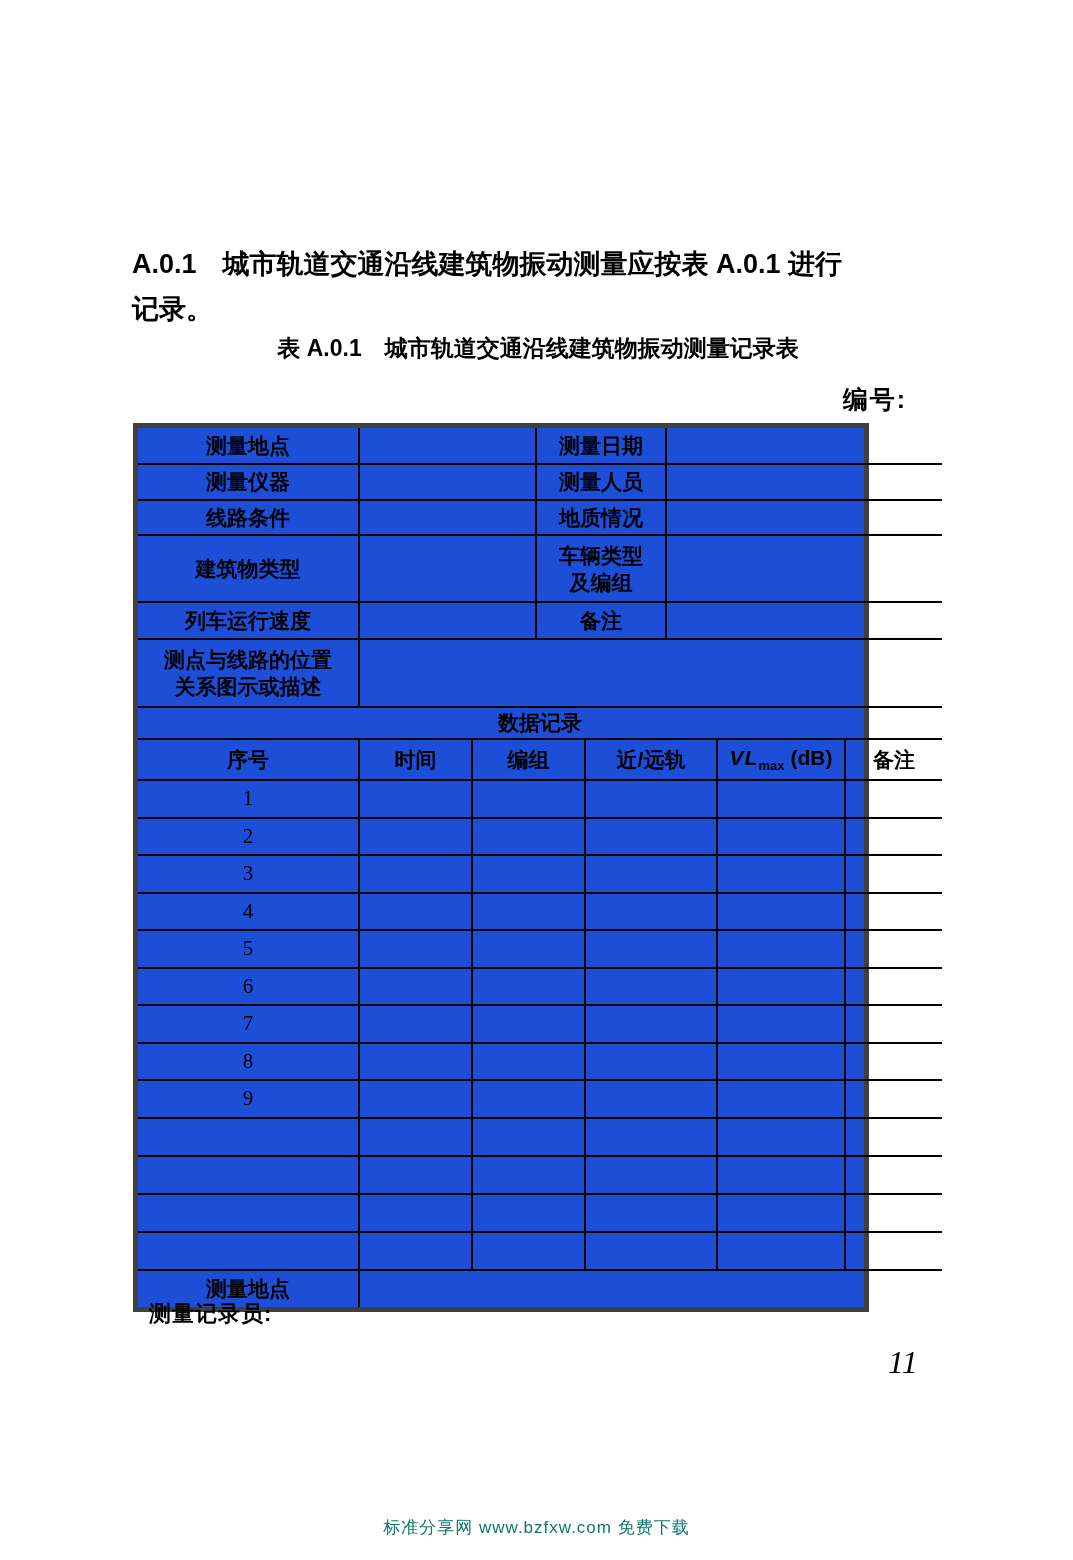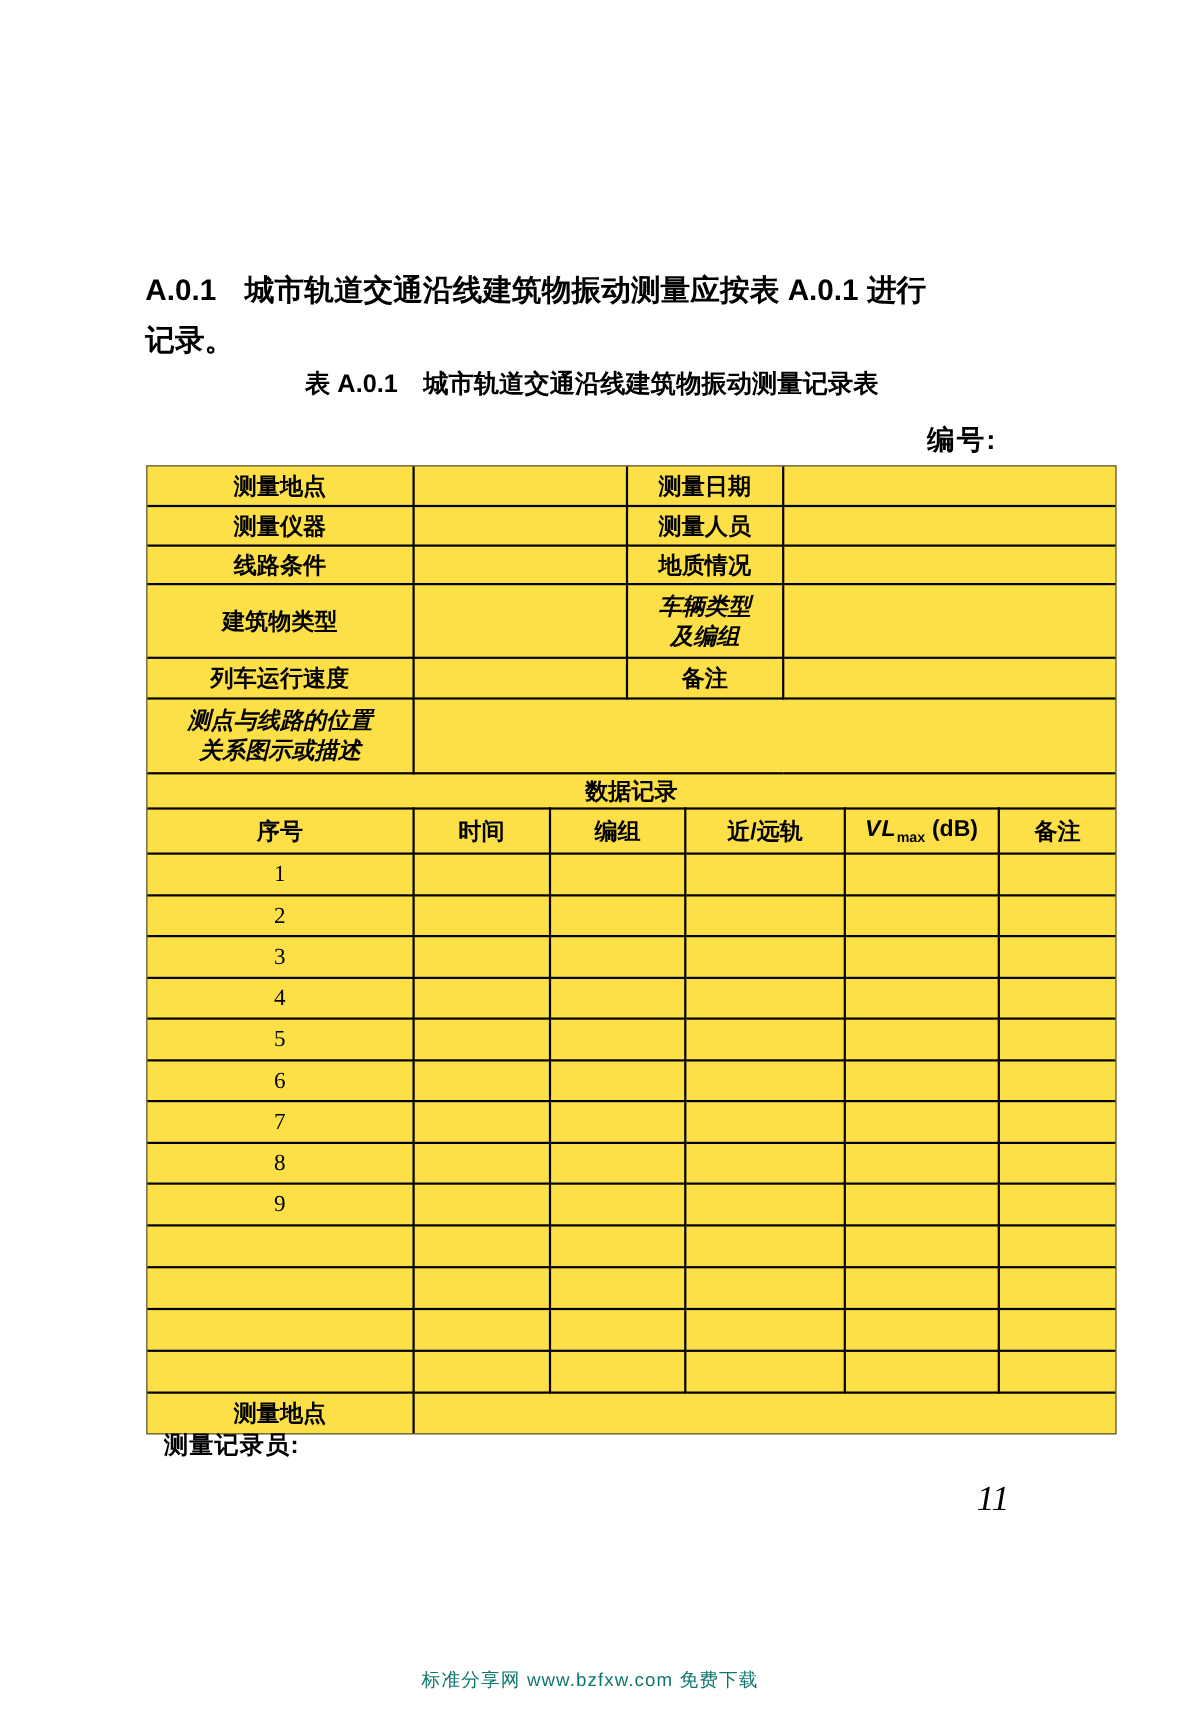--- a/index.html
+++ b/index.html
@@ -33,39 +33,39 @@
     font-family:"Liberation Sans",sans-serif;
     font-weight:bold;font-size:23px;
   }
   .serial{
     position:absolute;top:383px;right:166px;
     font-family:"Liberation Sans",sans-serif;
     font-weight:bold;font-size:25px;letter-spacing:2px;
   }
   
   .tablewrap{
-    position:absolute;left:133px;top:423px;width:882px;
-    border:1px solid #404040;box-sizing:border-box;background:#fde047;
+    position:absolute;left:133px;top:423px;width:736px;
+    border:5px solid #404040;box-sizing:border-box;background:#1d4ed8;
   }
   .tablewrap table{
     border-collapse:collapse;width:100%;table-layout:fixed;
   }
   .tablewrap td{
     border:2px solid #000;
     text-align:center;vertical-align:middle;padding:0;
     font-family:"Liberation Sans",sans-serif;
     font-weight:bold;font-size:21px;color:#000;
     overflow:hidden;
   }
   .tablewrap table td:first-child{border-left:none;}
   .tablewrap table td:last-child{border-right:none;}
   .info-table tr:first-child td{border-top:none;}
   .ir1 td{height:35px;} .ir2 td{height:34px;} .ir3 td{height:33px;}
   .ir4 td{height:65px;} .ir5 td{height:35px;} .ir6 td{height:66px;text-align:center;}
-  .two-line div{line-height:27px;font-style:italic;}
+  .two-line div{line-height:27px;}
   .section-row td{height:30px;border-top:none;}
   .head-row td{height:39px;text-align:center;}
   .num-row td{height:35.5px;}
   .num-cell{font-family:"Liberation Serif",serif !important;font-weight:normal !important;font-size:21px !important;}
   .empty-row td{height:36px;}
   .result-row td{height:36px;border-bottom:none;}
   .vl-cell{font-family:"Liberation Serif",serif;font-weight:normal;font-size:22px;}
   .vl-cell i{font-style:italic;letter-spacing:1px;}
   .vl-cell sub{font-size:13px;}
   .vl-cell .vl-rest{margin-left:6px;}

